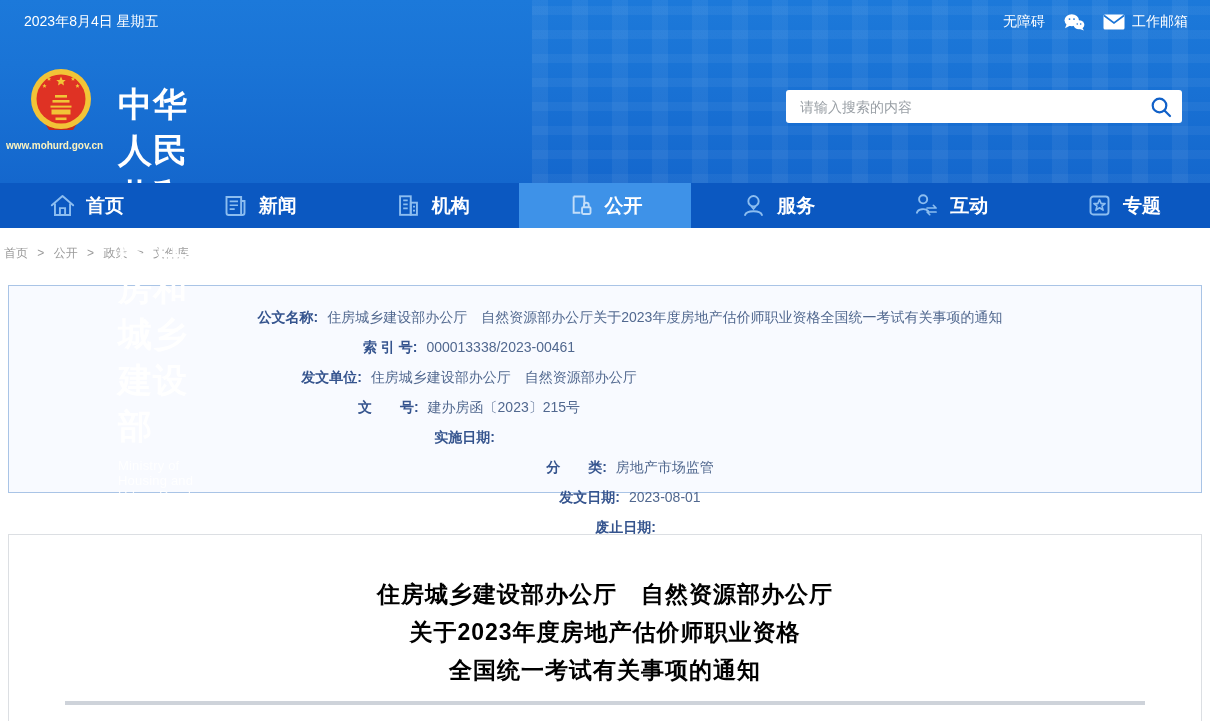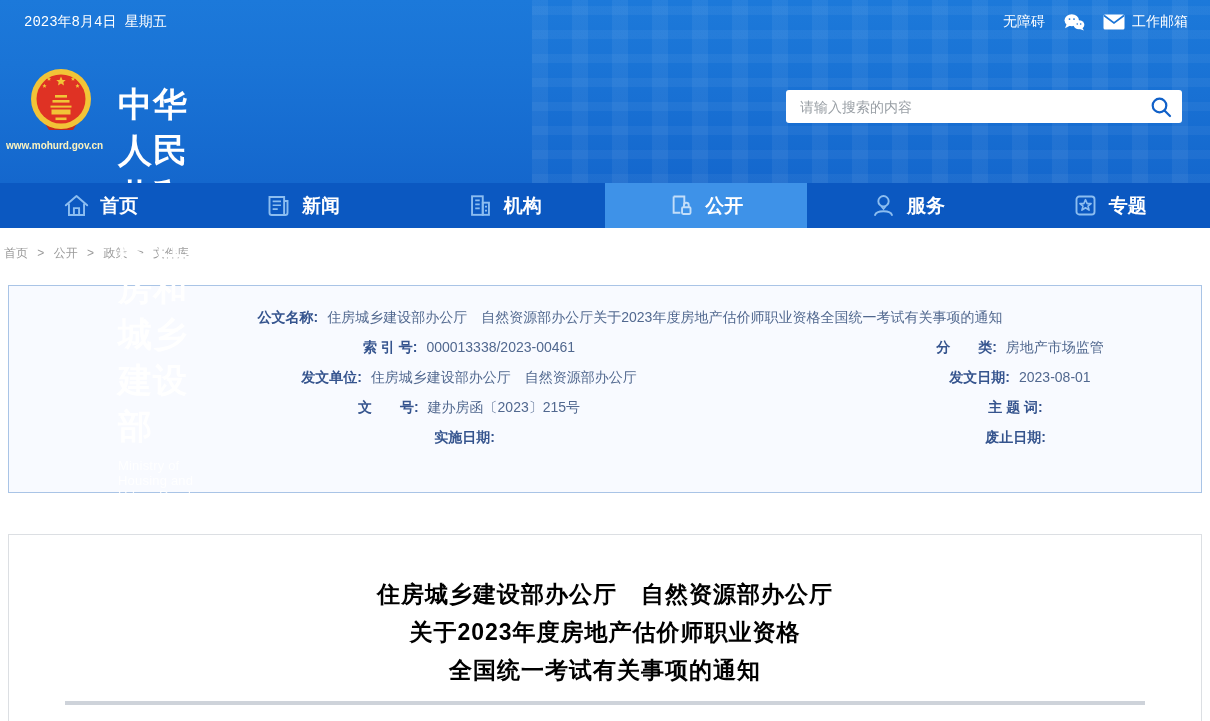--- a/index.html
+++ b/index.html
@@ -2,21 +2,21 @@
 <html><head>
 <meta charset="utf-8">
 <style>
   * { margin:0; padding:0; box-sizing:border-box; }
   html,body { width:1210px; height:721px; overflow:hidden; background:#fff;
     font-family:"Liberation Sans","DejaVu Sans",sans-serif; }
 
   
   .masthead { background:linear-gradient(180deg,#1c79da 0%,#1a74d6 35%,#1467cd 100%); position:relative; }
   .topbar { height:40px; display:flex; align-items:center; justify-content:space-between;
-    padding:4px 22px 0 24px; position:relative; z-index:2;font-family:Liberation Mono, monospace; }
+    padding:4px 22px 0 24px; position:relative; z-index:2; }
   .topbar-date { color:#fff; font-size:14px; }
   .topbar-right { display:flex; align-items:center; gap:18px; color:#fff; font-size:14px; }
   .topbar-link { color:#fff; text-decoration:none; cursor:pointer; display:flex; align-items:center; gap:7px; }
   .icon-btn { display:flex; align-items:center; cursor:pointer; }
 
   .header { height:143px; position:relative; z-index:1; }
   .header::after { content:""; position:absolute; right:0; top:-40px; bottom:0; width:56%;
     background:
       repeating-linear-gradient(90deg, rgba(255,255,255,0.05) 0 16px, rgba(255,255,255,0) 16px 40px),
       repeating-linear-gradient(0deg, rgba(255,255,255,0.045) 0 9px, rgba(255,255,255,0) 9px 24px);
@@ -46,21 +46,21 @@
   .breadcrumb { padding:17px 0 14px 4px; font-size:12px; color:#9a9a9a; background:#fff; }
   .breadcrumb .crumb { color:#9a9a9a; text-decoration:none; cursor:pointer; }
   .breadcrumb .sep { margin:0 6px; color:#9a9a9a; }
 
   
   .meta-box { margin:9px 8px 0; background:#f8faff; border:1px solid #a9c4e6;
     padding:21px 20px 18px 70px; font-size:14px; height:208px; }
   .meta-row { line-height:21px; margin-bottom:9px; white-space:nowrap;text-align:center; }
   .meta-label { font-weight:bold; color:#35548e; margin-right:9px; }
   .meta-value { color:#51688f; }
-  .meta-cols { display:flex; }
+  .meta-cols { display:flex;flex-direction:column; }
   .meta-col-left { width:780px; }
   .meta-col-right { flex:1; }
 
   
   .doc-box { margin:41px 8px 0; background:#fff; border:1px solid #dcdfe3; height:430px; }
   .doc-title { margin-top:40px; text-align:center; color:#000; font-size:23px; font-weight:bold;
     line-height:38px; letter-spacing:1px; }
   .doc-divider { width:1080px; height:4px; background:#ced3da; margin:12px auto 0; }
 </style>
 </head>
@@ -176,20 +176,28 @@
   <div class="nav-item">
     <svg width="27" height="27" viewBox="0 0 24 24" fill="none" stroke="#8cbdf0" stroke-width="1.7">
       <circle cx="12" cy="8.2" r="4.6"></circle>
       <path d="M4.5 20.5 c1.2 -4.5 13.8 -4.5 15 0" stroke-linecap="round"></path>
       <path d="M9.8 12.4 L12 15 L14.2 12.4" stroke-width="1.5"></path>
     </svg>
     <span>服务</span>
   </div>
   <div class="nav-item">
     <svg width="27" height="27" viewBox="0 0 24 24" fill="none" stroke="#8cbdf0" stroke-width="1.7">
+      <circle cx="9" cy="6.5" r="3.6"></circle>
+      <path d="M3.5 18.5 c.8 -3.8 8 -4.2 10 -1.5" stroke-linecap="round"></path>
+      <path d="M12.5 14.2 h8 l-2.4 -2.4 M20.5 17.8 h-8 l2.4 2.4" stroke-linecap="round" stroke-linejoin="round" stroke-width="1.5"></path>
+    </svg>
+    <span>互动</span>
+  </div>
+  <div class="nav-item">
+    <svg width="27" height="27" viewBox="0 0 24 24" fill="none" stroke="#8cbdf0" stroke-width="1.7">
       <rect x="4" y="4" width="16" height="16" rx="2.5"></rect>
       <path d="M12,6.8 L13.5,10.3 L17,10.3 L14.2,12.5 L15.2,16.2 L12,14 L8.8,16.2 L9.8,12.5 L7,10.3 L10.5,10.3 Z" stroke-width="1.4" stroke-linejoin="round"></path>
     </svg>
     <span>专题</span>
   </div>
 </nav>
 
 <div class="breadcrumb">
   <a class="crumb">首页</a>
   <span class="sep">&gt;</span>
@@ -220,23 +228,20 @@
       </div>
     </div>
     <div class="meta-col-right">
       <div class="meta-row">
         <span class="meta-label">分　　类:</span><span class="meta-value">房地产市场监管</span>
       </div>
       <div class="meta-row">
         <span class="meta-label">发文日期:</span><span class="meta-value">2023-08-01</span>
       </div>
       <div class="meta-row">
-        <span class="meta-label">主 题 词:</span><span class="meta-value"></span>
-      </div>
-      <div class="meta-row">
         <span class="meta-label">废止日期:</span><span class="meta-value"></span>
       </div>
     </div>
   </div>
 </div>
 
 <div class="doc-box">
   <div class="doc-title">
     <div>住房城乡建设部办公厅　自然资源部办公厅</div>
     <div>关于2023年度房地产估价师职业资格</div>

